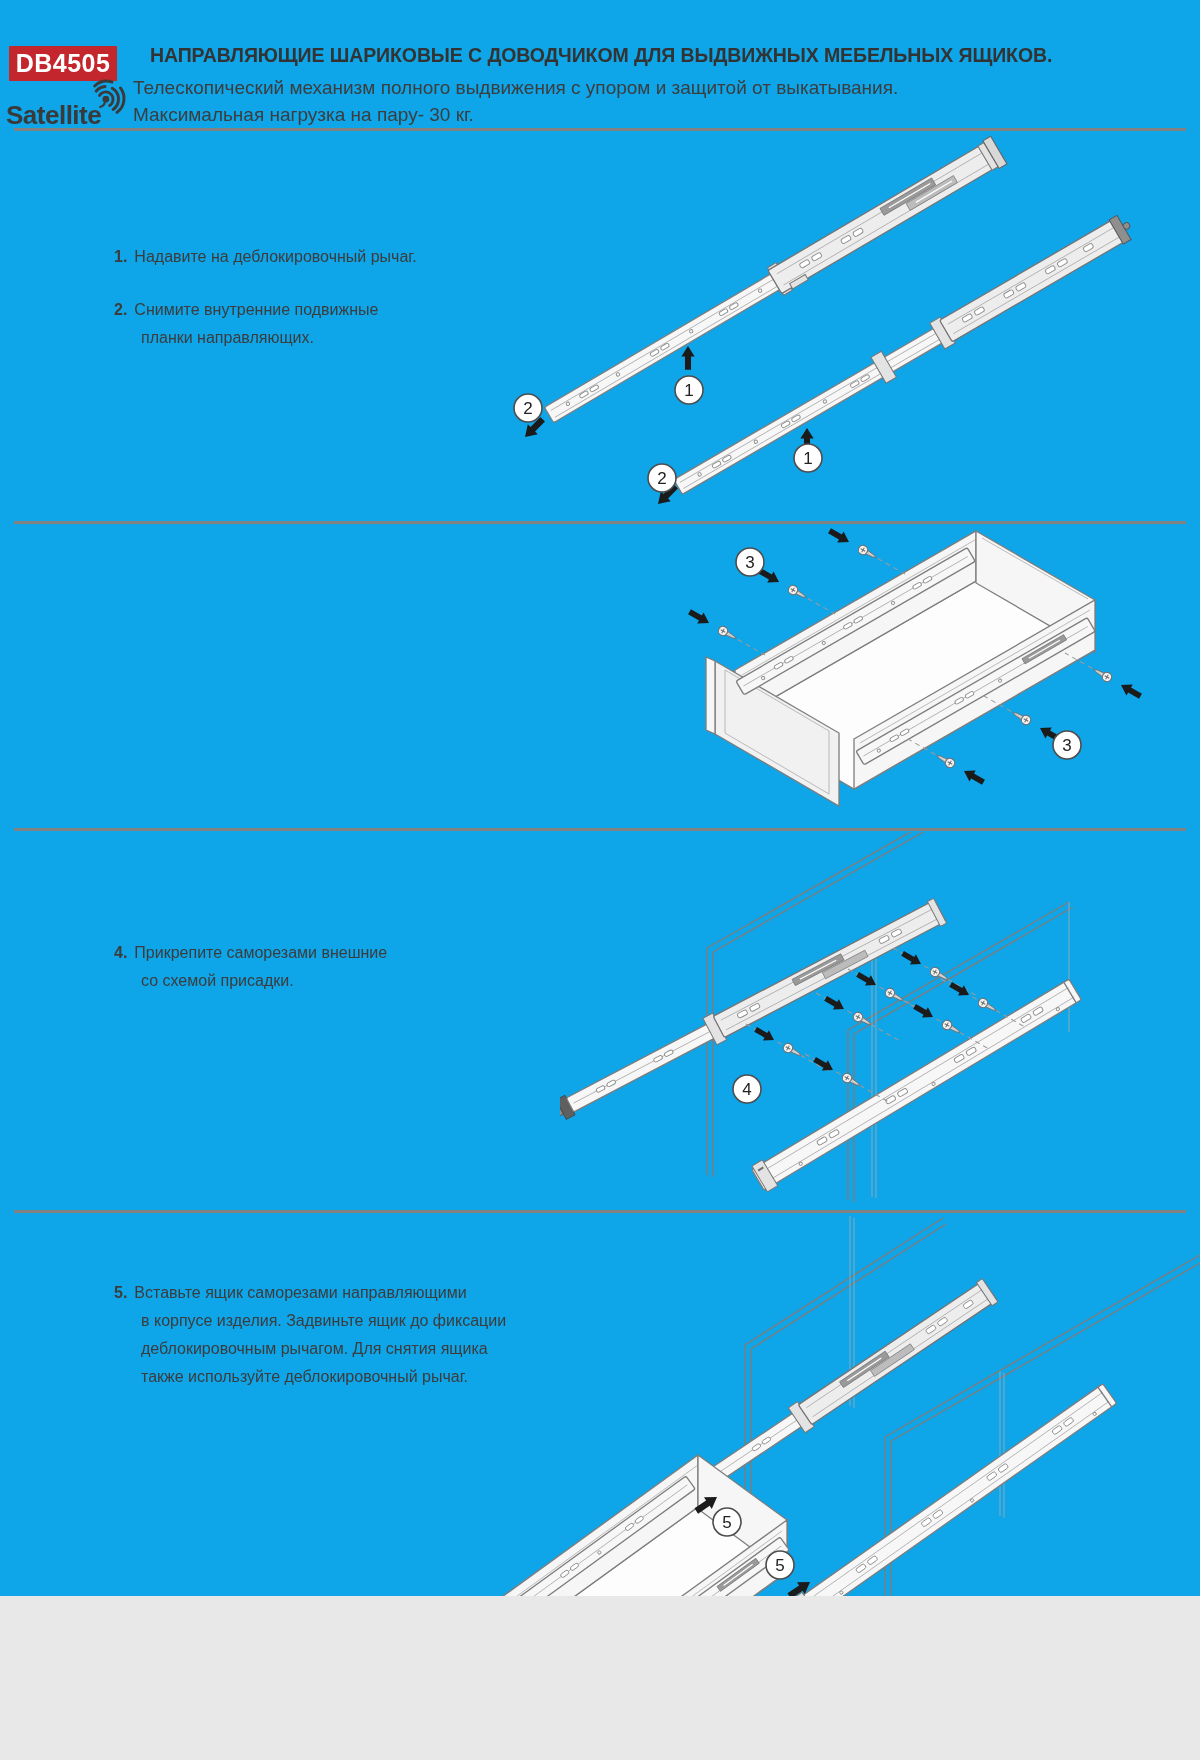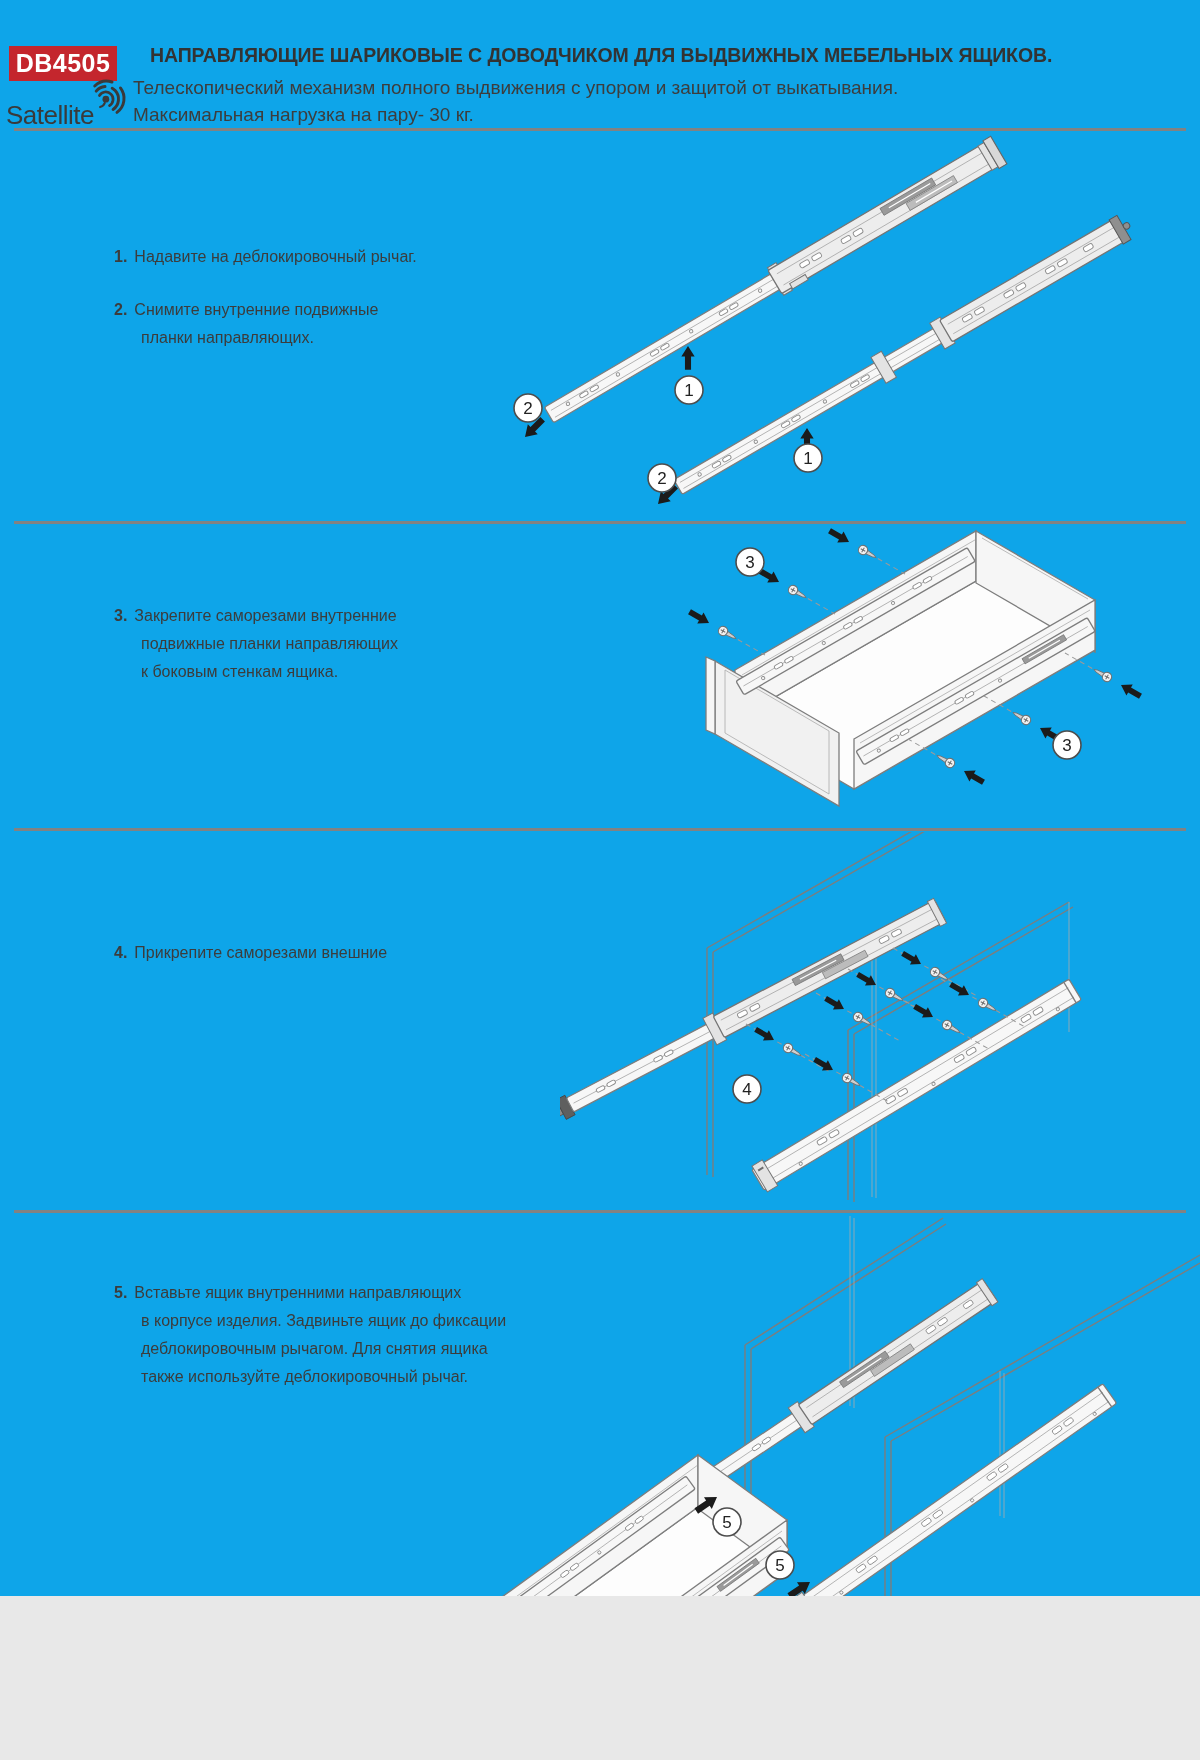--- a/index.html
+++ b/index.html
@@ -2,21 +2,21 @@
 <html><head>
 <meta charset="utf-8">
 <style>
   html,body{margin:0;padding:0;background:#e8e8e8;}
   .page{position:relative;width:1200px;height:1596px;background:#0ea5e9;margin:0 auto;
         font-family:"Liberation Sans",sans-serif;color:#3c3c3c;overflow:hidden;}
   .abs{position:absolute;}
   
   .badge{position:absolute;left:9px;top:46px;width:108px;height:35px;background:#c4262d;
          color:#fff;font-weight:bold;font-size:25px;text-align:center;line-height:35px;letter-spacing:.5px;}
-  .brand{position:absolute;left:6px;top:100px;font-size:26px;font-weight:normal;color:#3a3a3a;letter-spacing:-.5px;}
+  .brand{position:absolute;left:6px;top:100px;font-size:26px;font-weight:bold;color:#3a3a3a;letter-spacing:-.5px;}
   .brand-icon{position:absolute;left:88px;top:74px;width:42px;height:42px;}
   .h-title{position:absolute;left:150px;top:44px;font-size:19.5px;font-weight:bold;color:#333;white-space:nowrap;letter-spacing:-.1px;}
   .h-sub{position:absolute;left:133px;font-size:19px;color:#3d3d3d;white-space:nowrap;}
   .sep{position:absolute;left:14px;width:1172px;height:3px;background:#828282;}
   
   .step{position:absolute;font-size:16px;line-height:28px;color:#3c3c3c;}
   .sl b{margin-right:7px;}
   .sl.cont{padding-left:27px;}
   
   .ln{stroke:#7d7d7d;stroke-width:1.4;fill:none;}
@@ -75,30 +75,26 @@
   <div class="sep" style="top:828px"></div>
   <div class="sep" style="top:1210px"></div>
 
   <div class="step" style="left:114px;top:243px">
     <div class="sl"><b>1.</b><span>Надавите на деблокировочный рычаг.</span></div>
   </div>
   <div class="step" style="left:114px;top:296px">
     <div class="sl"><b>2.</b><span>Снимите внутренние подвижные</span></div>
     <div class="sl cont"><span>планки направляющих.</span></div>
   </div>
-  <div class="step" style="left:114px;top:602px">
-    <div class="sl"><b>3.</b><span>Закрепите саморезами внутренние</span></div>
-    <div class="sl cont"><span>подвижные планки направляющих</span></div>
-    <div class="sl cont"><span>к боковым стенкам ящика.</span></div>
-  </div>
   <div class="step" style="left:114px;top:939px">
     <div class="sl"><b>4.</b><span>Прикрепите саморезами внешние</span></div>
+    <div class="sl cont"><span>со схемой присадки.</span></div>
   </div>
   <div class="step" style="left:114px;top:1279px">
-    <div class="sl"><b>5.</b><span>Вставьте ящик внутренними направляющих</span></div>
+    <div class="sl"><b>5.</b><span>Вставьте ящик саморезами направляющими</span></div>
     <div class="sl cont"><span>в корпусе изделия. Задвиньте ящик до фиксации</span></div>
     <div class="sl cont"><span>деблокировочным рычагом. Для снятия ящика</span></div>
     <div class="sl cont"><span>также используйте деблокировочный рычаг.</span></div>
   </div>
 
   <svg class="abs" style="left:440px;top:132px" width="700" height="388" viewBox="0 0 700 388">
 
     <g transform="translate(238,355) rotate(-30.2)">
       <rect class="railF" x="0" y="-8.5" width="308" height="17" rx="2"></rect>
       <line class="thin" x1="4" y1="-3" x2="304" y2="-3"></line>

